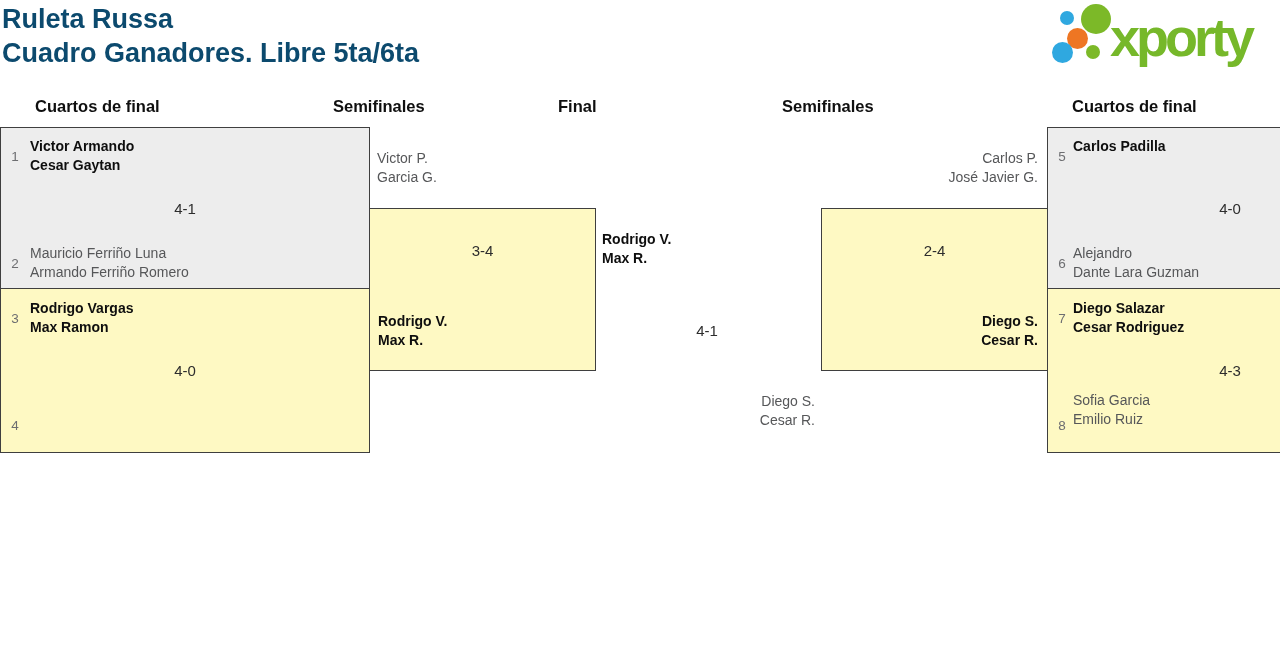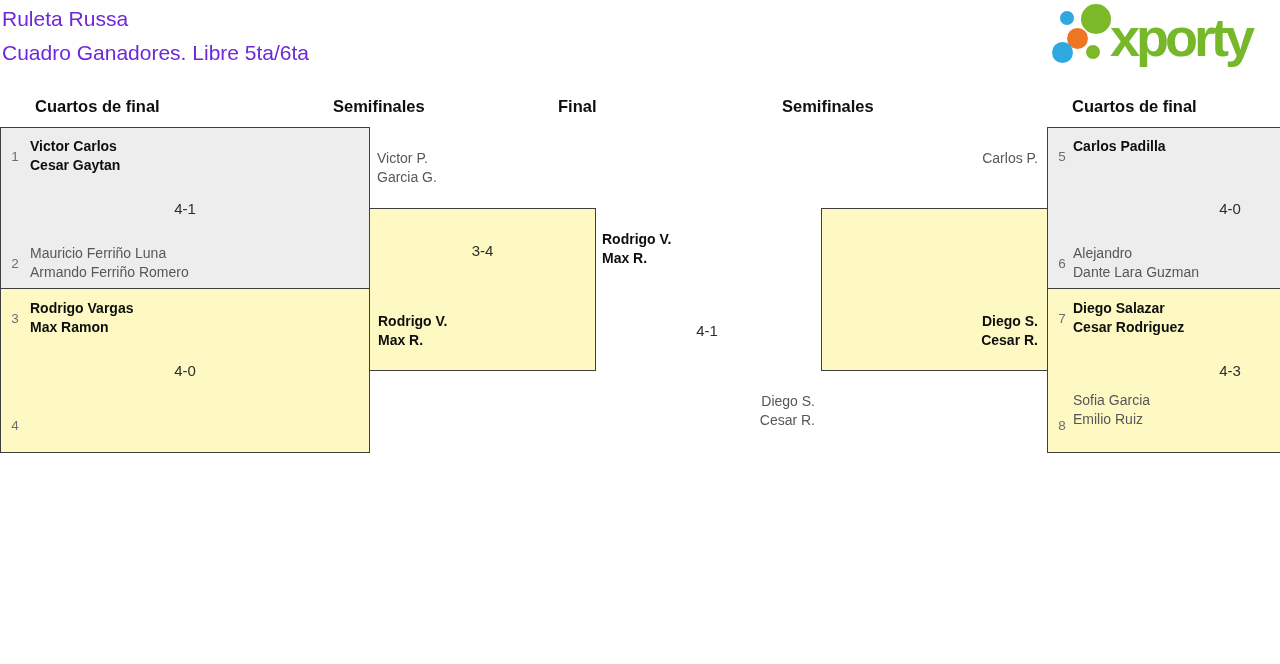--- a/index.html
+++ b/index.html
@@ -4,21 +4,21 @@
 <style>
   html, body { margin:0; padding:0; }
   body {
     width:1280px; height:664px; position:relative; overflow:hidden;
     background:#ffffff;
     font-family:"Liberation Sans", sans-serif;
     color:#111;
   }
   .abs { position:absolute; }
 
-  .title-line { left:2px; font-size:21px; font-weight:400; color:#6d28d9; line-height:34px; letter-spacing:0; white-space:nowrap; }
+  .title-line { left:2px; font-size:27px; font-weight:700; color:#0c4a6e; line-height:34px; letter-spacing:0; white-space:nowrap; }
   #title1 { top:2px; }
   #title2 { top:36px; }
 
   
   #logo { left:1048px; top:2px; width:232px; height:70px; }
   .dot { position:absolute; border-radius:50%; }
   .d-blue-sm  { left:12px; top:9px;  width:14px; height:14px; background:#2fa8e0; }
   .d-green-lg { left:33px; top:2px;  width:30px; height:30px; background:#7cb928; }
   .d-orange   { left:19px; top:26px; width:21px; height:21px; background:#ee7623; }
   .d-blue-lg  { left:4px;  top:40px; width:21px; height:21px; background:#2fa8e0; }
@@ -57,21 +57,21 @@
 
 <div class="abs round-header" style="left:35px;">Cuartos de final</div>
 <div class="abs round-header" style="left:333px;">Semifinales</div>
 <div class="abs round-header" style="left:558px;">Final</div>
 <div class="abs round-header" style="left:782px;">Semifinales</div>
 <div class="abs round-header" style="left:1072px;">Cuartos de final</div>
 
 <div class="box gray" style="left:0px;top:127px;width:370px;height:162px;">
   <div class="seed" style="left:3px;top:21px;">1</div>
   <div class="team w" style="left:29px;top:9px;">
-    <div>Victor Carlos</div>
+    <div>Victor Armando</div>
     <div>Cesar Gaytan</div>
   </div>
   <div class="score" style="top:72px;">4-1</div>
   <div class="seed" style="left:3px;top:128px;">2</div>
   <div class="team" style="left:29px;top:116px;">
     <div>Mauricio Ferriño Luna</div>
     <div>Armando Ferriño Romero</div>
   </div>
 </div>
 
@@ -103,23 +103,25 @@
   <div>Max R.</div>
 </div>
 <div class="score-free" style="left:647px;top:322px;width:120px;">4-1</div>
 <div class="team abs ta-r" style="left:665px;top:392px;width:150px;">
   <div>Diego S.</div>
   <div>Cesar R.</div>
 </div>
 
 <div class="team abs ta-r" style="left:838px;top:149px;width:200px;">
   <div>Carlos P.</div>
+  <div>José Javier G.</div>
 </div>
 
 <div class="box" style="left:821px;top:208px;width:227px;height:163px;">
+  <div class="score" style="top:33px;">2-4</div>
   <div class="team w ta-r" style="right:9px;top:103px;">
     <div>Diego S.</div>
     <div>Cesar R.</div>
   </div>
 </div>
 
 <div class="box gray" style="left:1047px;top:127px;width:366px;height:162px;">
   <div class="seed" style="left:3px;top:21px;">5</div>
   <div class="team w" style="left:25px;top:9px;">
     <div>Carlos Padilla</div>

